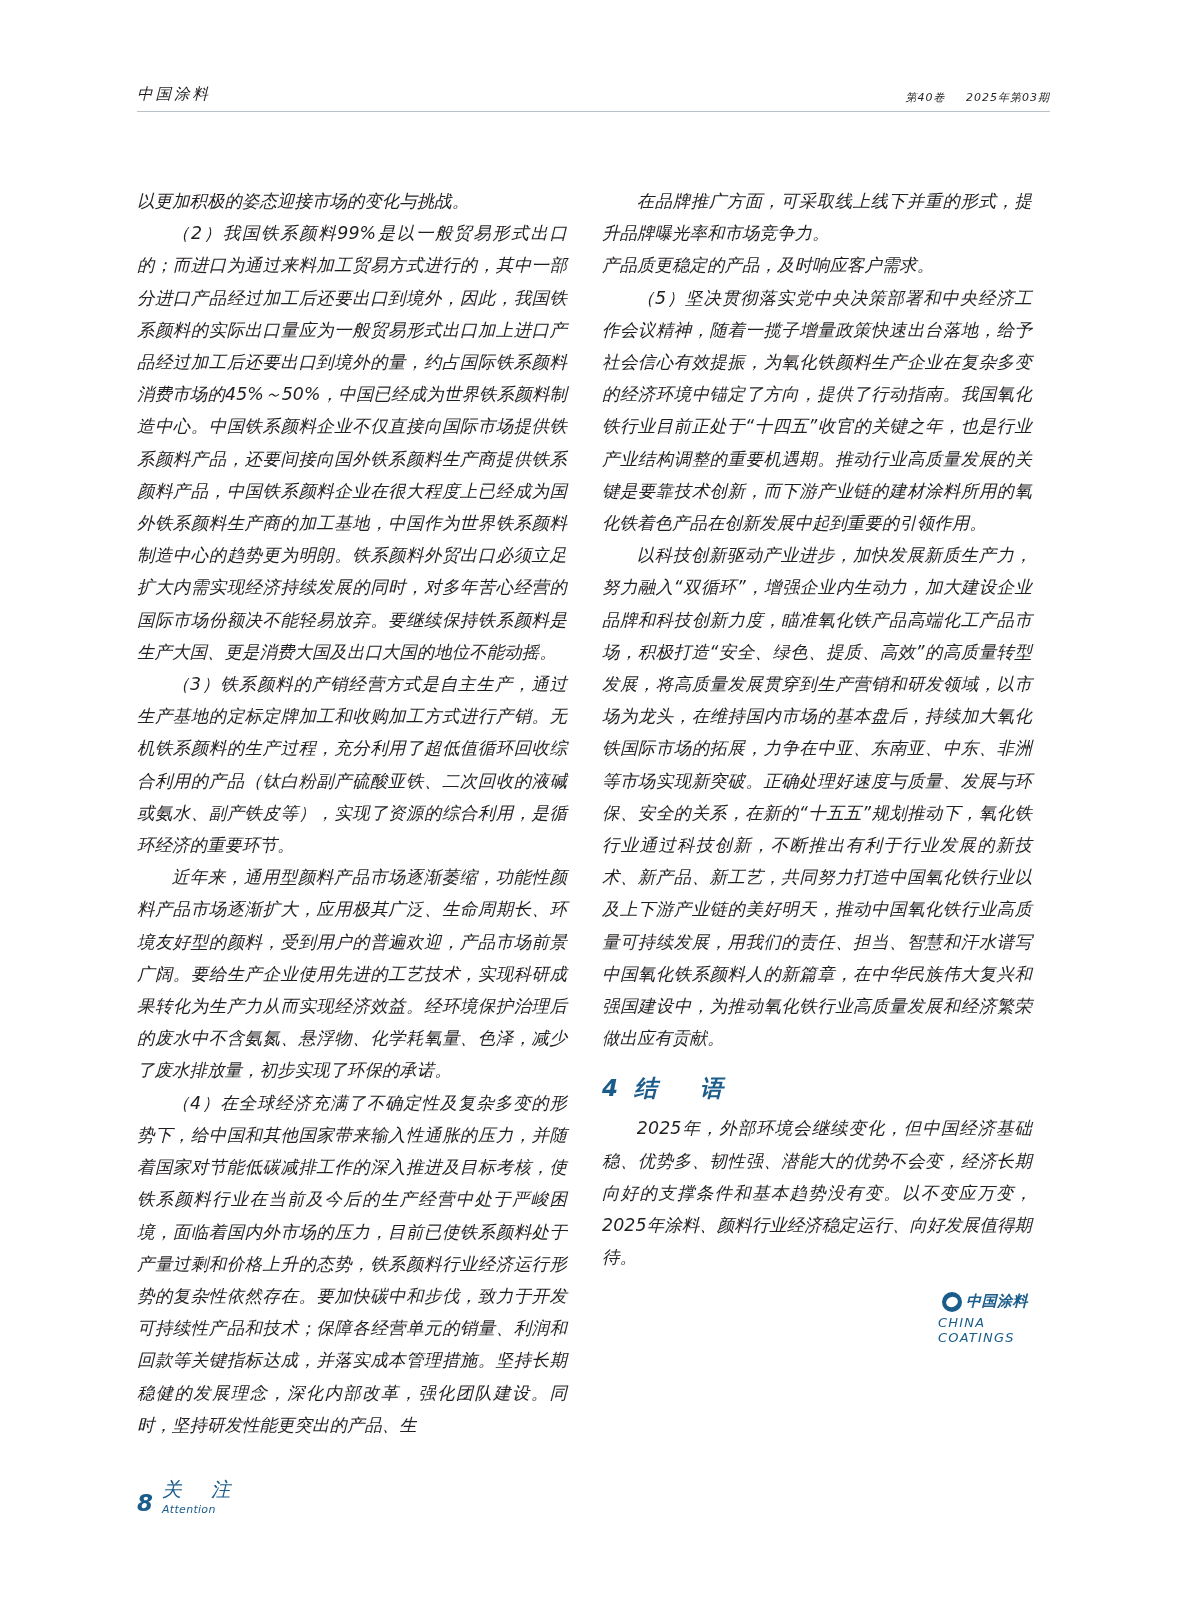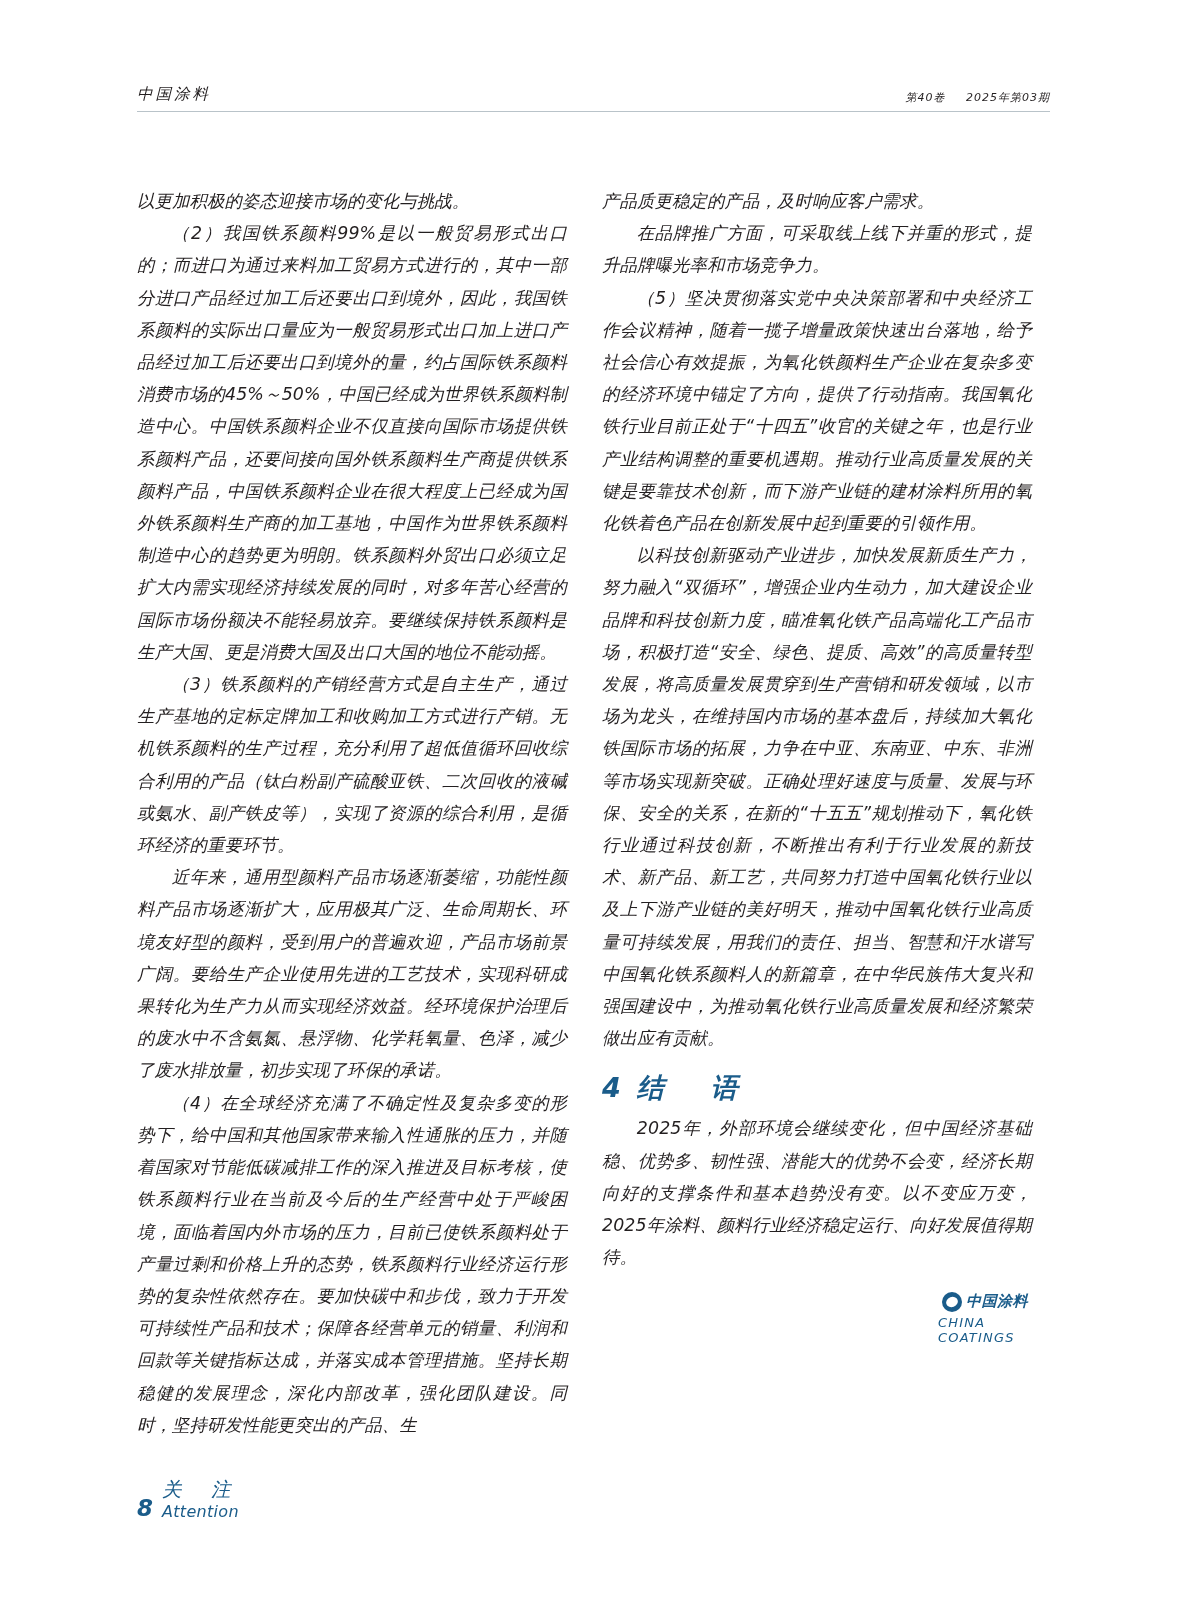--- a/index.html
+++ b/index.html
@@ -75,21 +75,21 @@
     text-align: justify;
     text-justify: inter-ideograph;
   }
   p.body + p.body { margin-top: 0; }
   p.indent { text-indent: 2em; }
 
   
   .sec-head {
     margin-top: 14px;
     margin-bottom: 4px;
-    font-size: 27px;
+    font-size: 23px;
     font-weight: bold;
     color: #1a5c8a;
     letter-spacing: 2px;
     line-height: 40px;
   }
   .sec-head .num { margin-right: 14px; }
   .sec-head .ttl { letter-spacing: 10px; }
 
   
   .logo {
@@ -156,21 +156,21 @@
     flex-direction: column;
     line-height: 1;
   }
   .footer .sect .zh {
     font-size: 19.5px;
     color: #1a5c8a;
     letter-spacing: 5px;
     font-weight: 500;
   }
   .footer .sect .en {
-    font-size: 16px;
+    font-size: 11px;
     color: #1a5c8a;
     margin-top: 4px;
     letter-spacing: 0.3px;
   }
 </style>
 </head>
 <body>
 
 <div class="page">
 
@@ -186,22 +186,22 @@
 
     <div class="col left">
       <p class="body">以更加积极的姿态迎接市场的变化与挑战。</p>
       <p class="body indent">（2）我国铁系颜料99%是以一般贸易形式出口的；而进口为通过来料加工贸易方式进行的，其中一部分进口产品经过加工后还要出口到境外，因此，我国铁系颜料的实际出口量应为一般贸易形式出口加上进口产品经过加工后还要出口到境外的量，约占国际铁系颜料消费市场的45%～50%，中国已经成为世界铁系颜料制造中心。中国铁系颜料企业不仅直接向国际市场提供铁系颜料产品，还要间接向国外铁系颜料生产商提供铁系颜料产品，中国铁系颜料企业在很大程度上已经成为国外铁系颜料生产商的加工基地，中国作为世界铁系颜料制造中心的趋势更为明朗。铁系颜料外贸出口必须立足扩大内需实现经济持续发展的同时，对多年苦心经营的国际市场份额决不能轻易放弃。要继续保持铁系颜料是生产大国、更是消费大国及出口大国的地位不能动摇。</p>
       <p class="body indent">（3）铁系颜料的产销经营方式是自主生产，通过生产基地的定标定牌加工和收购加工方式进行产销。无机铁系颜料的生产过程，充分利用了超低值循环回收综合利用的产品（钛白粉副产硫酸亚铁、二次回收的液碱或氨水、副产铁皮等），实现了资源的综合利用，是循环经济的重要环节。</p>
       <p class="body indent">近年来，通用型颜料产品市场逐渐萎缩，功能性颜料产品市场逐渐扩大，应用极其广泛、生命周期长、环境友好型的颜料，受到用户的普遍欢迎，产品市场前景广阔。要给生产企业使用先进的工艺技术，实现科研成果转化为生产力从而实现经济效益。经环境保护治理后的废水中不含氨氮、悬浮物、化学耗氧量、色泽，减少了废水排放量，初步实现了环保的承诺。</p>
       <p class="body indent">（4）在全球经济充满了不确定性及复杂多变的形势下，给中国和其他国家带来输入性通胀的压力，并随着国家对节能低碳减排工作的深入推进及目标考核，使铁系颜料行业在当前及今后的生产经营中处于严峻困境，面临着国内外市场的压力，目前已使铁系颜料处于产量过剩和价格上升的态势，铁系颜料行业经济运行形势的复杂性依然存在。要加快碳中和步伐，致力于开发可持续性产品和技术；保障各经营单元的销量、利润和回款等关键指标达成，并落实成本管理措施。坚持长期稳健的发展理念，深化内部改革，强化团队建设。同时，坚持研发性能更突出的产品、生</p>
     </div>
 
     <div class="col right">
+      <p class="body indent">在品牌推广方面，可采取线上线下并重的形式，提升品牌曝光率和市场竞争力。</p>
       <p class="body">产品质更稳定的产品，及时响应客户需求。</p>
-      <p class="body indent">在品牌推广方面，可采取线上线下并重的形式，提升品牌曝光率和市场竞争力。</p>
       <p class="body indent">（5）坚决贯彻落实党中央决策部署和中央经济工作会议精神，随着一揽子增量政策快速出台落地，给予社会信心有效提振，为氧化铁颜料生产企业在复杂多变的经济环境中锚定了方向，提供了行动指南。我国氧化铁行业目前正处于“十四五”收官的关键之年，也是行业产业结构调整的重要机遇期。推动行业高质量发展的关键是要靠技术创新，而下游产业链的建材涂料所用的氧化铁着色产品在创新发展中起到重要的引领作用。</p>
       <p class="body indent">以科技创新驱动产业进步，加快发展新质生产力，努力融入“双循环”，增强企业内生动力，加大建设企业品牌和科技创新力度，瞄准氧化铁产品高端化工产品市场，积极打造“安全、绿色、提质、高效”的高质量转型发展，将高质量发展贯穿到生产营销和研发领域，以市场为龙头，在维持国内市场的基本盘后，持续加大氧化铁国际市场的拓展，力争在中亚、东南亚、中东、非洲等市场实现新突破。正确处理好速度与质量、发展与环保、安全的关系，在新的“十五五”规划推动下，氧化铁行业通过科技创新，不断推出有利于行业发展的新技术、新产品、新工艺，共同努力打造中国氧化铁行业以及上下游产业链的美好明天，推动中国氧化铁行业高质量可持续发展，用我们的责任、担当、智慧和汗水谱写中国氧化铁系颜料人的新篇章，在中华民族伟大复兴和强国建设中，为推动氧化铁行业高质量发展和经济繁荣做出应有贡献。</p>
 
       <div class="sec-head">
         <span class="num">4</span><span class="ttl">结　语</span>
       </div>
 
       <p class="body indent">2025年，外部环境会继续变化，但中国经济基础稳、优势多、韧性强、潜能大的优势不会变，经济长期向好的支撑条件和基本趋势没有变。以不变应万变，2025年涂料、颜料行业经济稳定运行、向好发展值得期待。</p>
 
       <div class="logo">

